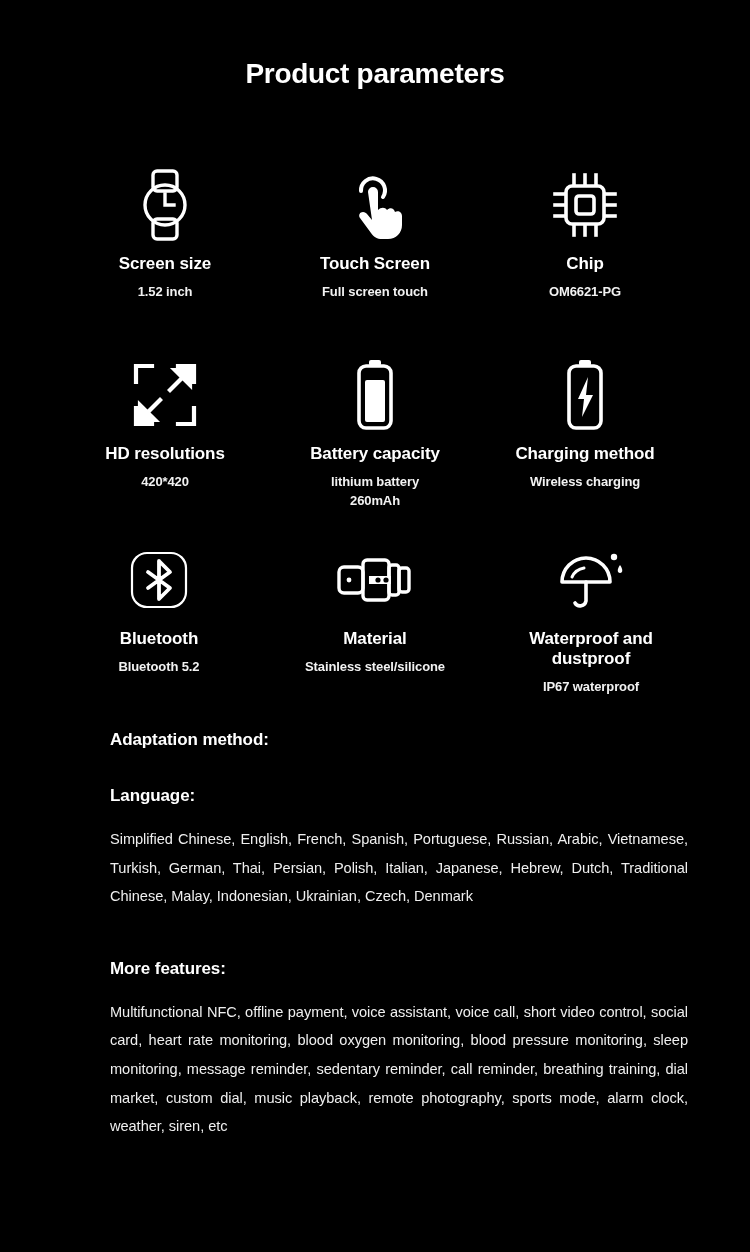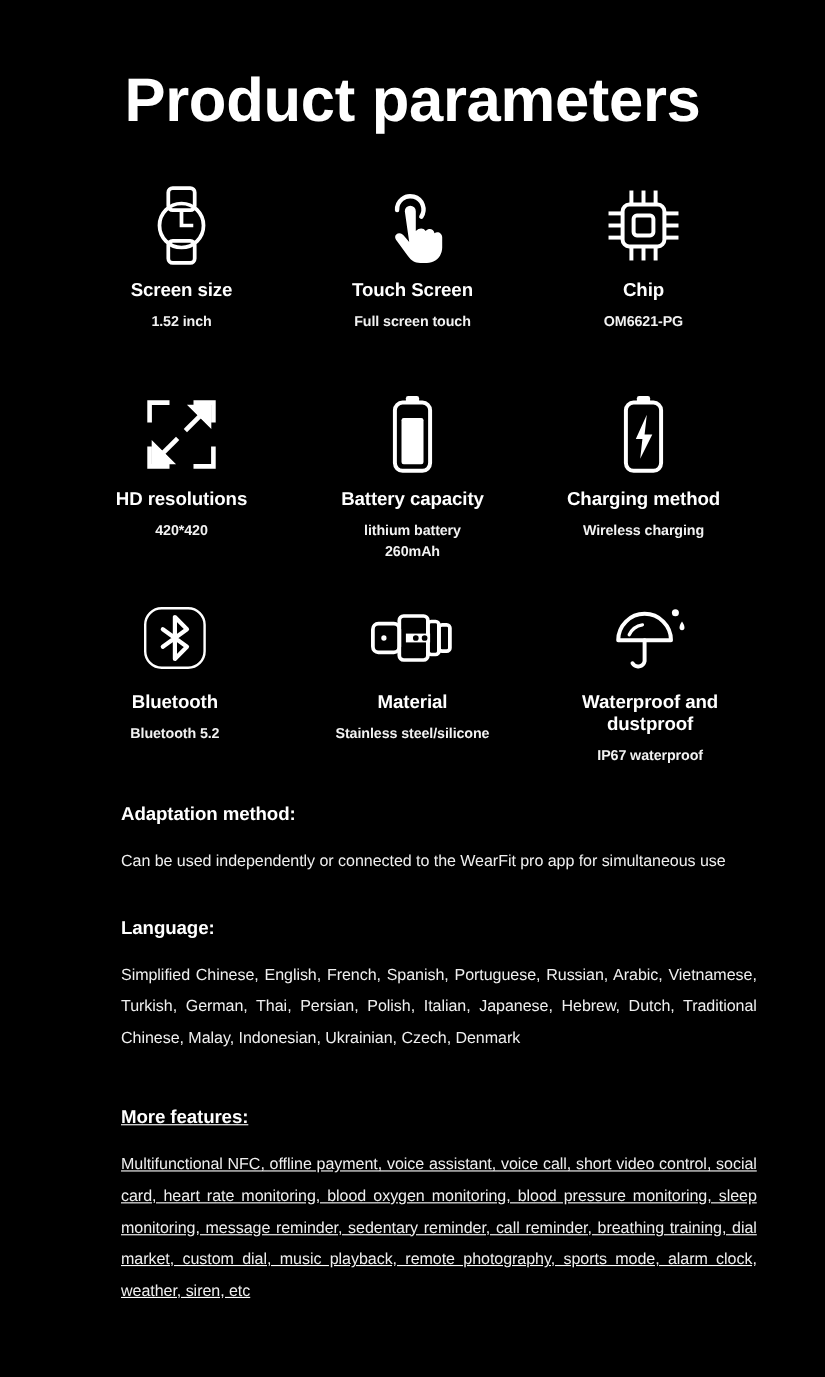--- a/index.html
+++ b/index.html
@@ -23,21 +23,21 @@
     background: #000000;
   }
 
   
   .title {
     position: absolute;
     top: 58px;
     left: 0;
     width: 750px;
     text-align: center;
-    font-size: 56px;
+    font-size: 28px;
     font-weight: bold;
     letter-spacing: -0.3px;
     color: #ffffff;
   }
 
   
   .spec-grid {
     position: absolute;
     top: 168px;
     left: 60px;
@@ -88,21 +88,21 @@
   .spec-value.tight { }
 
   
   .sections {
     position: absolute;
     top: 730px;
     left: 110px;
     width: 578px;
   }
   .block { margin-bottom: 26px; }
-  .block.last { margin-bottom: 0; text-decoration: underline; }
+  .block.last { margin-bottom: 0; }
   .block-heading {
     font-size: 17px;
     font-weight: bold;
     color: #ffffff;
     letter-spacing: -0.1px;
     margin-bottom: 19px;
   }
   .block-body {
     font-size: 14.6px;
     line-height: 28.6px;
@@ -276,21 +276,20 @@
       </div>
 
     </div>
 
   </div>
 
   <div class="sections">
 
     <div class="block">
       <div class="block-heading">Adaptation method:</div>
-      <div class="block-body nowrapjust">Can be used independently or connected to the WearFit pro app for simultaneous use</div>
     </div>
 
     <div class="gap-lang"></div>
 
     <div class="block">
       <div class="block-heading">Language:</div>
       <div class="block-body">Simplified Chinese, English, French, Spanish, Portuguese, Russian, Arabic, Vietnamese, Turkish, German, Thai, Persian, Polish, Italian, Japanese, Hebrew, Dutch, Traditional Chinese, Malay, Indonesian, Ukrainian, Czech, Denmark</div>
     </div>
 
     <div class="gap-feat"></div>

